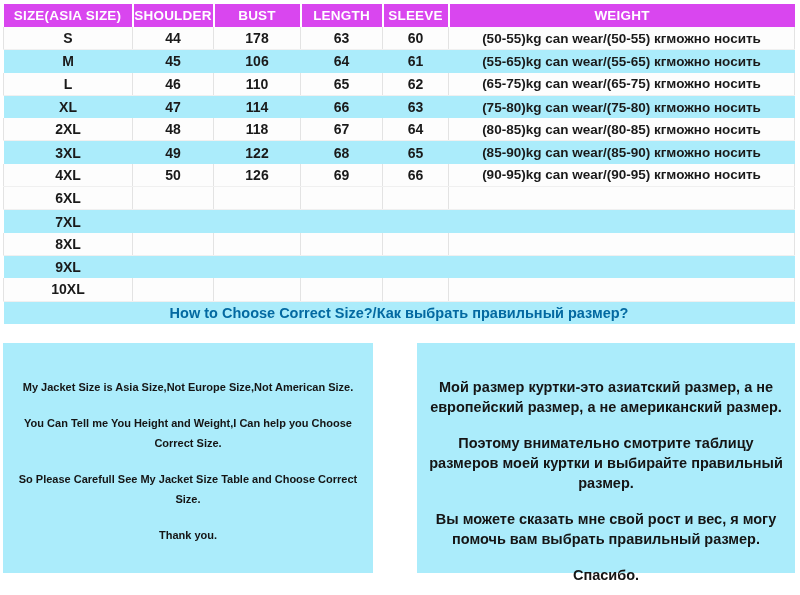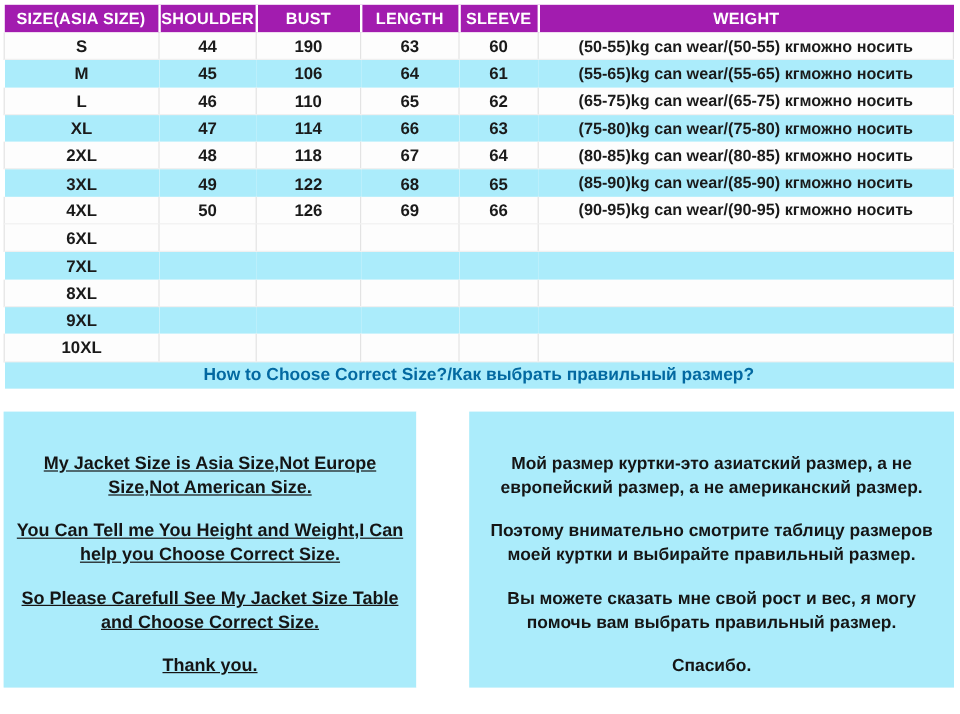--- a/index.html
+++ b/index.html
@@ -25,21 +25,21 @@
     table-layout: fixed;
   }
   col.c-size    { width: 129px; }
   col.c-shoulder{ width: 81px;  }
   col.c-bust    { width: 87px;  }
   col.c-length  { width: 82px;  }
   col.c-sleeve  { width: 66px;  }
   col.c-weight  { width: auto;  }
 
   th {
-    background: #a21caf;
+    background: #d946ef;
     color: #ffffff;
     font-size: 13.5px;
     font-weight: bold;
     height: 23px;
     padding: 0;
     text-align: center;
     border-right: 2px solid #ffffff;
     letter-spacing: 0.2px;
     white-space: nowrap;
   }
@@ -89,26 +89,25 @@
   }
   .notes-col {
     background: #abecfb;
     box-sizing: border-box;
     padding-top: 34px;
     text-align: center;
     font-weight: bold;
     color: #151515;
   }
   .notes-col.left  {
-    width: 344px;
-    font-size: 15px;
+    width: 370px;
+    font-size: 11px;
     line-height: 20px;
     padding-left: 10px;
     padding-right: 10px;
-    text-decoration: underline;
   }
   .notes-divider {
     width: 4px;
     background: #ffffff;
   }
   .notes-col.right {
     flex: 1;
     font-size: 14.5px;
     line-height: 20px;
     padding-left: 6px;
@@ -138,21 +137,21 @@
         <th>BUST</th>
         <th>LENGTH</th>
         <th>SLEEVE</th>
         <th>WEIGHT</th>
       </tr>
     </thead>
     <tbody>
       <tr class="row-white">
         <td>S</td>
         <td>44</td>
-        <td>190</td>
+        <td>178</td>
         <td>63</td>
         <td>60</td>
         <td class="weight-cell">(50-55)kg can wear/(50-55) кгможно носить</td>
       </tr>
       <tr class="row-cyan">
         <td>M</td>
         <td>45</td>
         <td>106</td>
         <td>64</td>
         <td>61</td>

